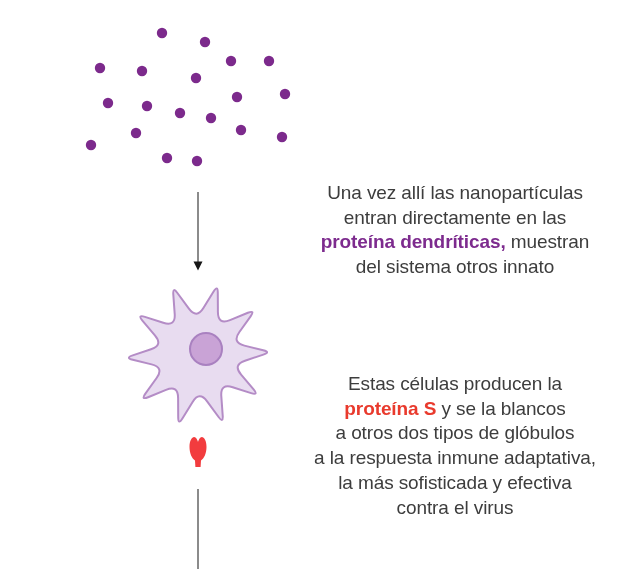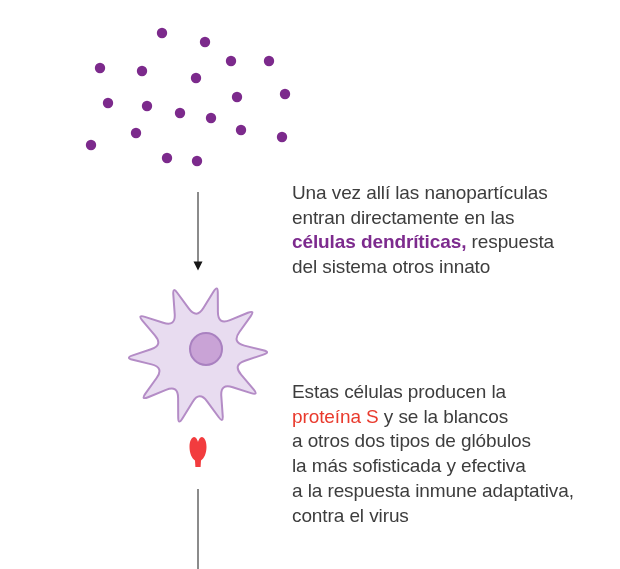--- a/index.html
+++ b/index.html
@@ -4,39 +4,40 @@
 <style>
   html, body { margin: 0; padding: 0; }
   body { background: #ffffff; }
   .stage {
     position: relative;
     width: 620px;
     height: 569px;
     background: #ffffff;
     overflow: hidden;
     font-family: "Liberation Sans", sans-serif;
+    text-align: center;
   }
   .diagram-canvas {
     position: absolute;
     left: 0; top: 0;
     width: 620px; height: 569px;
     display: block;
   }
   .text-block {
     position: absolute;
     width: 326px;
     font-size: 19px;
     line-height: 24.7px;
     letter-spacing: -0.1px;
     color: #3d3d3d;
     white-space: nowrap;
   }
   .text-block .seg-normal { font-weight: 400; color: #3d3d3d; }
   .text-block .seg-purple { font-weight: 700; color: #7d2b8e; }
-  .text-block .seg-red    { font-weight: 400; color: #e93a2d; }
+  .text-block .seg-red    { font-weight: 700; color: #e93a2d; }
 </style>
 </head>
 <body>
 
 <div class="stage">
   <svg class="diagram-canvas" id="canvas" xmlns="http://www.w3.org/2000/svg" viewBox="0 0 620 569">
       <circle cx="162" cy="33" r="5.2" fill="#7c2a8c"></circle>
       <circle cx="205" cy="42" r="5.2" fill="#7c2a8c"></circle>
       <circle cx="231" cy="61" r="5.2" fill="#7c2a8c"></circle>
       <circle cx="269" cy="61" r="5.2" fill="#7c2a8c"></circle>
@@ -59,25 +60,25 @@
       <polygon points="193.5,261.5 202.5,261.5 198,270.5" fill="#161616"></polygon>
       <path d="M 263.2 350.2 Q 270.9 352.1 263.3 354.6 L 245.0 360.7 Q 232.7 364.7 241.1 374.7 L 253.6 389.4 Q 258.7 395.5 251.1 393.1 L 232.7 387.2 Q 220.3 383.3 221.3 396.2 L 222.7 415.5 Q 223.3 423.5 218.6 417.0 L 207.1 401.4 Q 199.4 391.0 192.6 402.0 L 182.4 418.5 Q 178.2 425.3 178.2 417.3 L 178.1 397.9 Q 178.0 384.9 166.0 389.9 L 148.1 397.2 Q 140.7 400.2 145.4 393.7 L 156.6 378.0 Q 164.2 367.5 151.6 364.4 L 132.8 359.8 Q 125.1 357.9 132.7 355.4 L 151.0 349.3 Q 163.3 345.3 154.9 335.3 L 142.4 320.6 Q 137.3 314.5 144.9 316.9 L 163.3 322.8 Q 175.7 326.7 174.7 313.8 L 173.3 294.5 Q 172.7 286.5 177.4 293.0 L 188.9 308.6 Q 196.6 319.0 203.4 308.0 L 213.6 291.5 Q 217.8 284.7 217.8 292.7 L 217.9 312.1 Q 218.0 325.1 230.0 320.1 L 247.9 312.8 Q 255.3 309.8 250.6 316.3 L 239.4 332.0 Q 231.8 342.5 244.4 345.6 Z" fill="#e8dcf0" stroke="#b48cc6" stroke-width="2"></path>
       <circle cx="206" cy="349" r="16" fill="#c9a3d6" stroke="#a981c0" stroke-width="2"></circle>
       <path d="M 189.5 447 C 189.5 439.5 193 435.5 195.5 437.5 C 197 438.8 197.5 440.5 198 442 C 198.5 440.5 199 438.8 200.5 437.5 C 203 435.5 206.5 439.5 206.5 447 C 206.5 453.5 204 458.5 201 460.5 L 200.6 467 L 195.4 467 L 195 460.5 C 192 458.5 189.5 453.5 189.5 447 Z" fill="#f23c3e"></path>
       <line x1="198" y1="489" x2="198" y2="569" stroke="#5a5a5a" stroke-width="1.4"></line>
     </svg>
   <div id="text-layer">
       <div class="text-block" style="left: 292px; top: 181px;">
         <div><span class="seg-normal">Una vez allí las nanopartículas</span></div>
         <div><span class="seg-normal">entran directamente en las</span></div>
-        <div><span class="seg-purple">células dendríticas,</span><span class="seg-normal"> respuesta</span></div>
+        <div><span class="seg-purple">proteína dendríticas,</span><span class="seg-normal"> muestran</span></div>
         <div><span class="seg-normal">del sistema otros innato</span></div>
       </div>
-      <div class="text-block" style="left: 292px; top: 380px;">
+      <div class="text-block" style="left: 292px; top: 372px;">
         <div><span class="seg-normal">Estas células producen la</span></div>
         <div><span class="seg-red">proteína S</span><span class="seg-normal"> y se la blancos</span></div>
         <div><span class="seg-normal">a otros dos tipos de glóbulos</span></div>
+        <div><span class="seg-normal">a la respuesta inmune adaptativa,</span></div>
         <div><span class="seg-normal">la más sofisticada y efectiva</span></div>
-        <div><span class="seg-normal">a la respuesta inmune adaptativa,</span></div>
         <div><span class="seg-normal">contra el virus</span></div>
       </div>
     </div>
 </div>
 
 </body></html>

